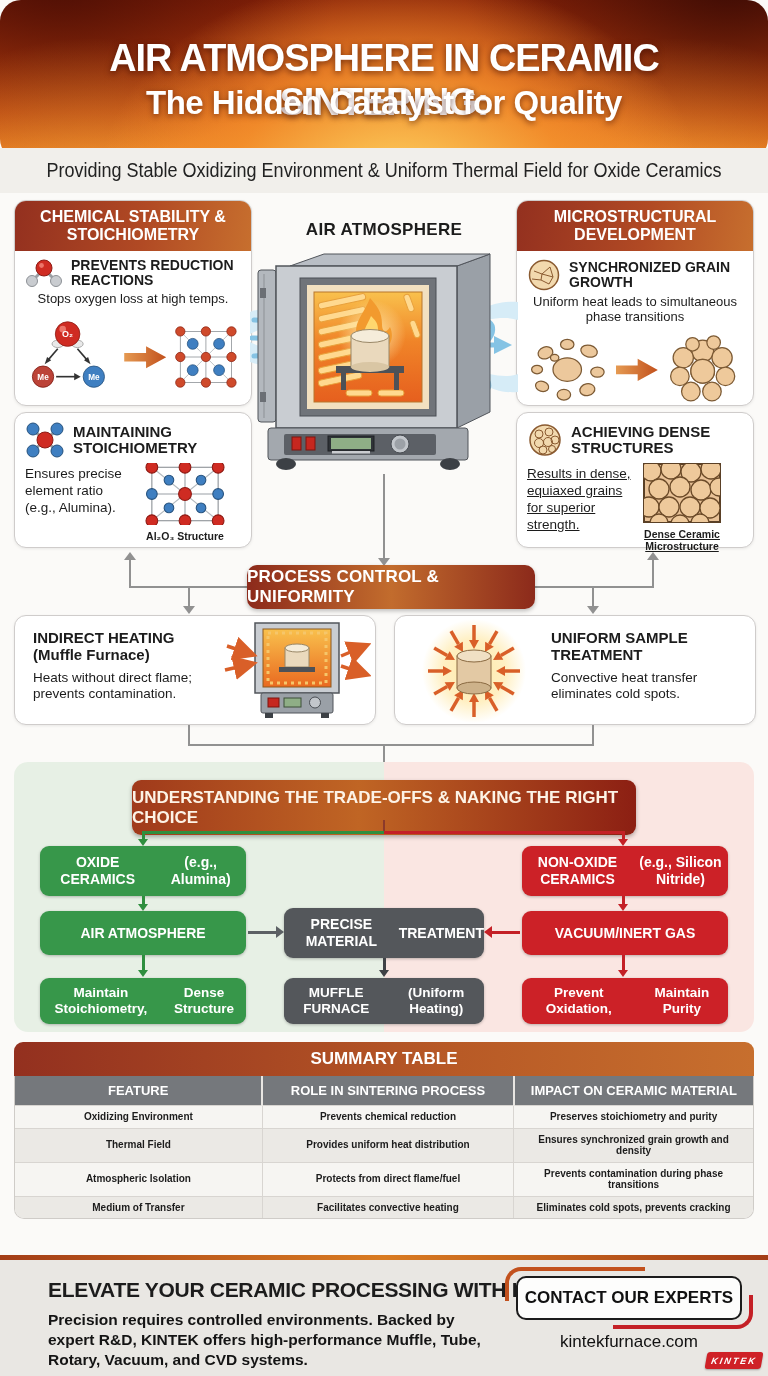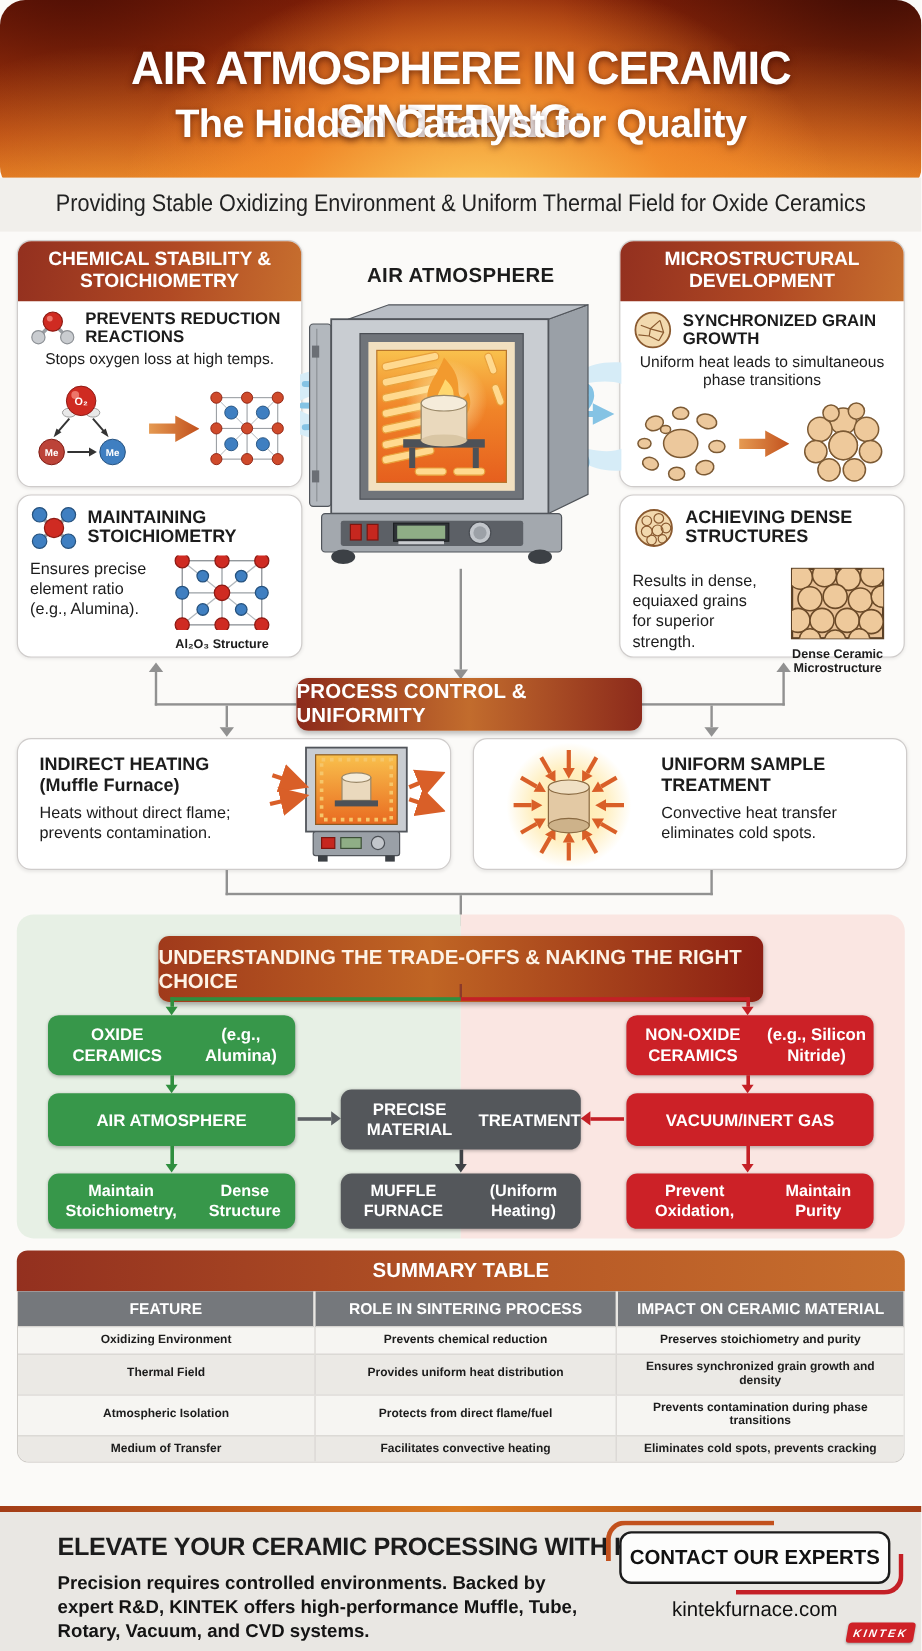--- a/index.html
+++ b/index.html
@@ -277,21 +277,21 @@
               <circle cx="22" cy="10" r="4"></circle>
               <circle cx="28" cy="18" r="4"></circle>
             <circle cx="12" cy="21" r="4.5"></circle>
               <circle cx="21" cy="20" r="4.5"></circle>
               <circle cx="16" cy="28" r="4"></circle>
               <circle cx="25" cy="27" r="3.5"></circle>
           </g>
         </svg>
         <div class="ctitle" style="font-size:15px;width:158px;">ACHIEVING DENSE STRUCTURES</div>
       </div>
-      <div style="display:flex;gap:24px;margin-top:15px;">
+      <div style="display:flex;gap:8px;margin-top:5px;text-decoration:underline;">
         <div class="cdesc" style="width:108px;font-size:13.5px;line-height:1.25;">Results in dense, equiaxed grains for superior strength.</div>
         <div>
           <svg width="78" height="60" viewBox="0 0 78 60">
             <defs>
                 <clipPath id="msq">
                   <rect x="1" y="1" width="76" height="58"></rect>
                 </clipPath>
               </defs>
             <rect x="1" y="1" width="76" height="58" fill="#e9c297" stroke="#5a4026" stroke-width="2"></rect>
             <g clip-path="url(#msq)" fill="#eec99b" stroke="#6b4a28" stroke-width="1.3">

